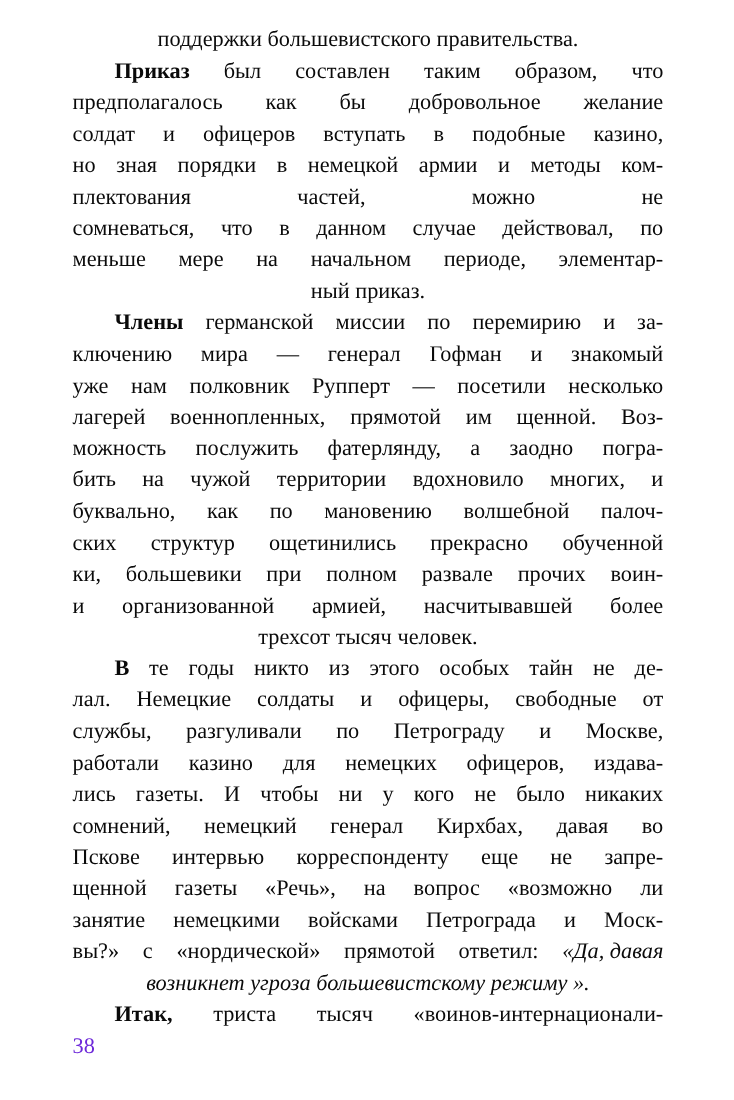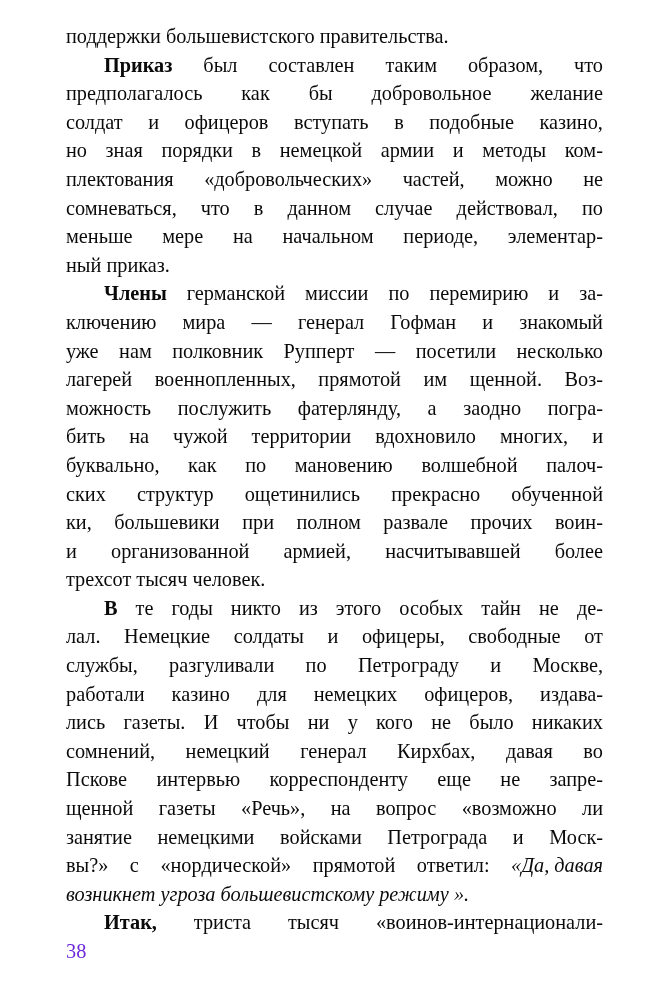--- a/index.html
+++ b/index.html
@@ -23,20 +23,21 @@
     inset: 0;
     background: #ffffff;
   }
 
   
   #text-column {
     position: absolute;
     left: 66px;
     top: 22px;
     width: 537px;
+    text-align: center;
   }
 
   .line {
     display: block;
     width: 100%;
     height: 28.6px;
     line-height: 28.6px;
     font-size: 20.3px;
     white-space: nowrap;
     letter-spacing: 0;
@@ -119,21 +120,20 @@
         <span class="w">порядки</span>
         <span class="w">в</span>
         <span class="w">немецкой</span>
         <span class="w">армии</span>
         <span class="w">и</span>
         <span class="w">методы</span>
         <span class="w">ком-</span>
       </div>
       <div class="line just">
         <span class="w">плектования</span>
-        <span class="w">«добровольческих»</span>
         <span class="w">частей,</span>
         <span class="w">можно</span>
         <span class="w">не</span>
       </div>
       <div class="line just">
         <span class="w">сомневаться,</span>
         <span class="w">что</span>
         <span class="w">в</span>
         <span class="w">данном</span>
         <span class="w">случае</span>

